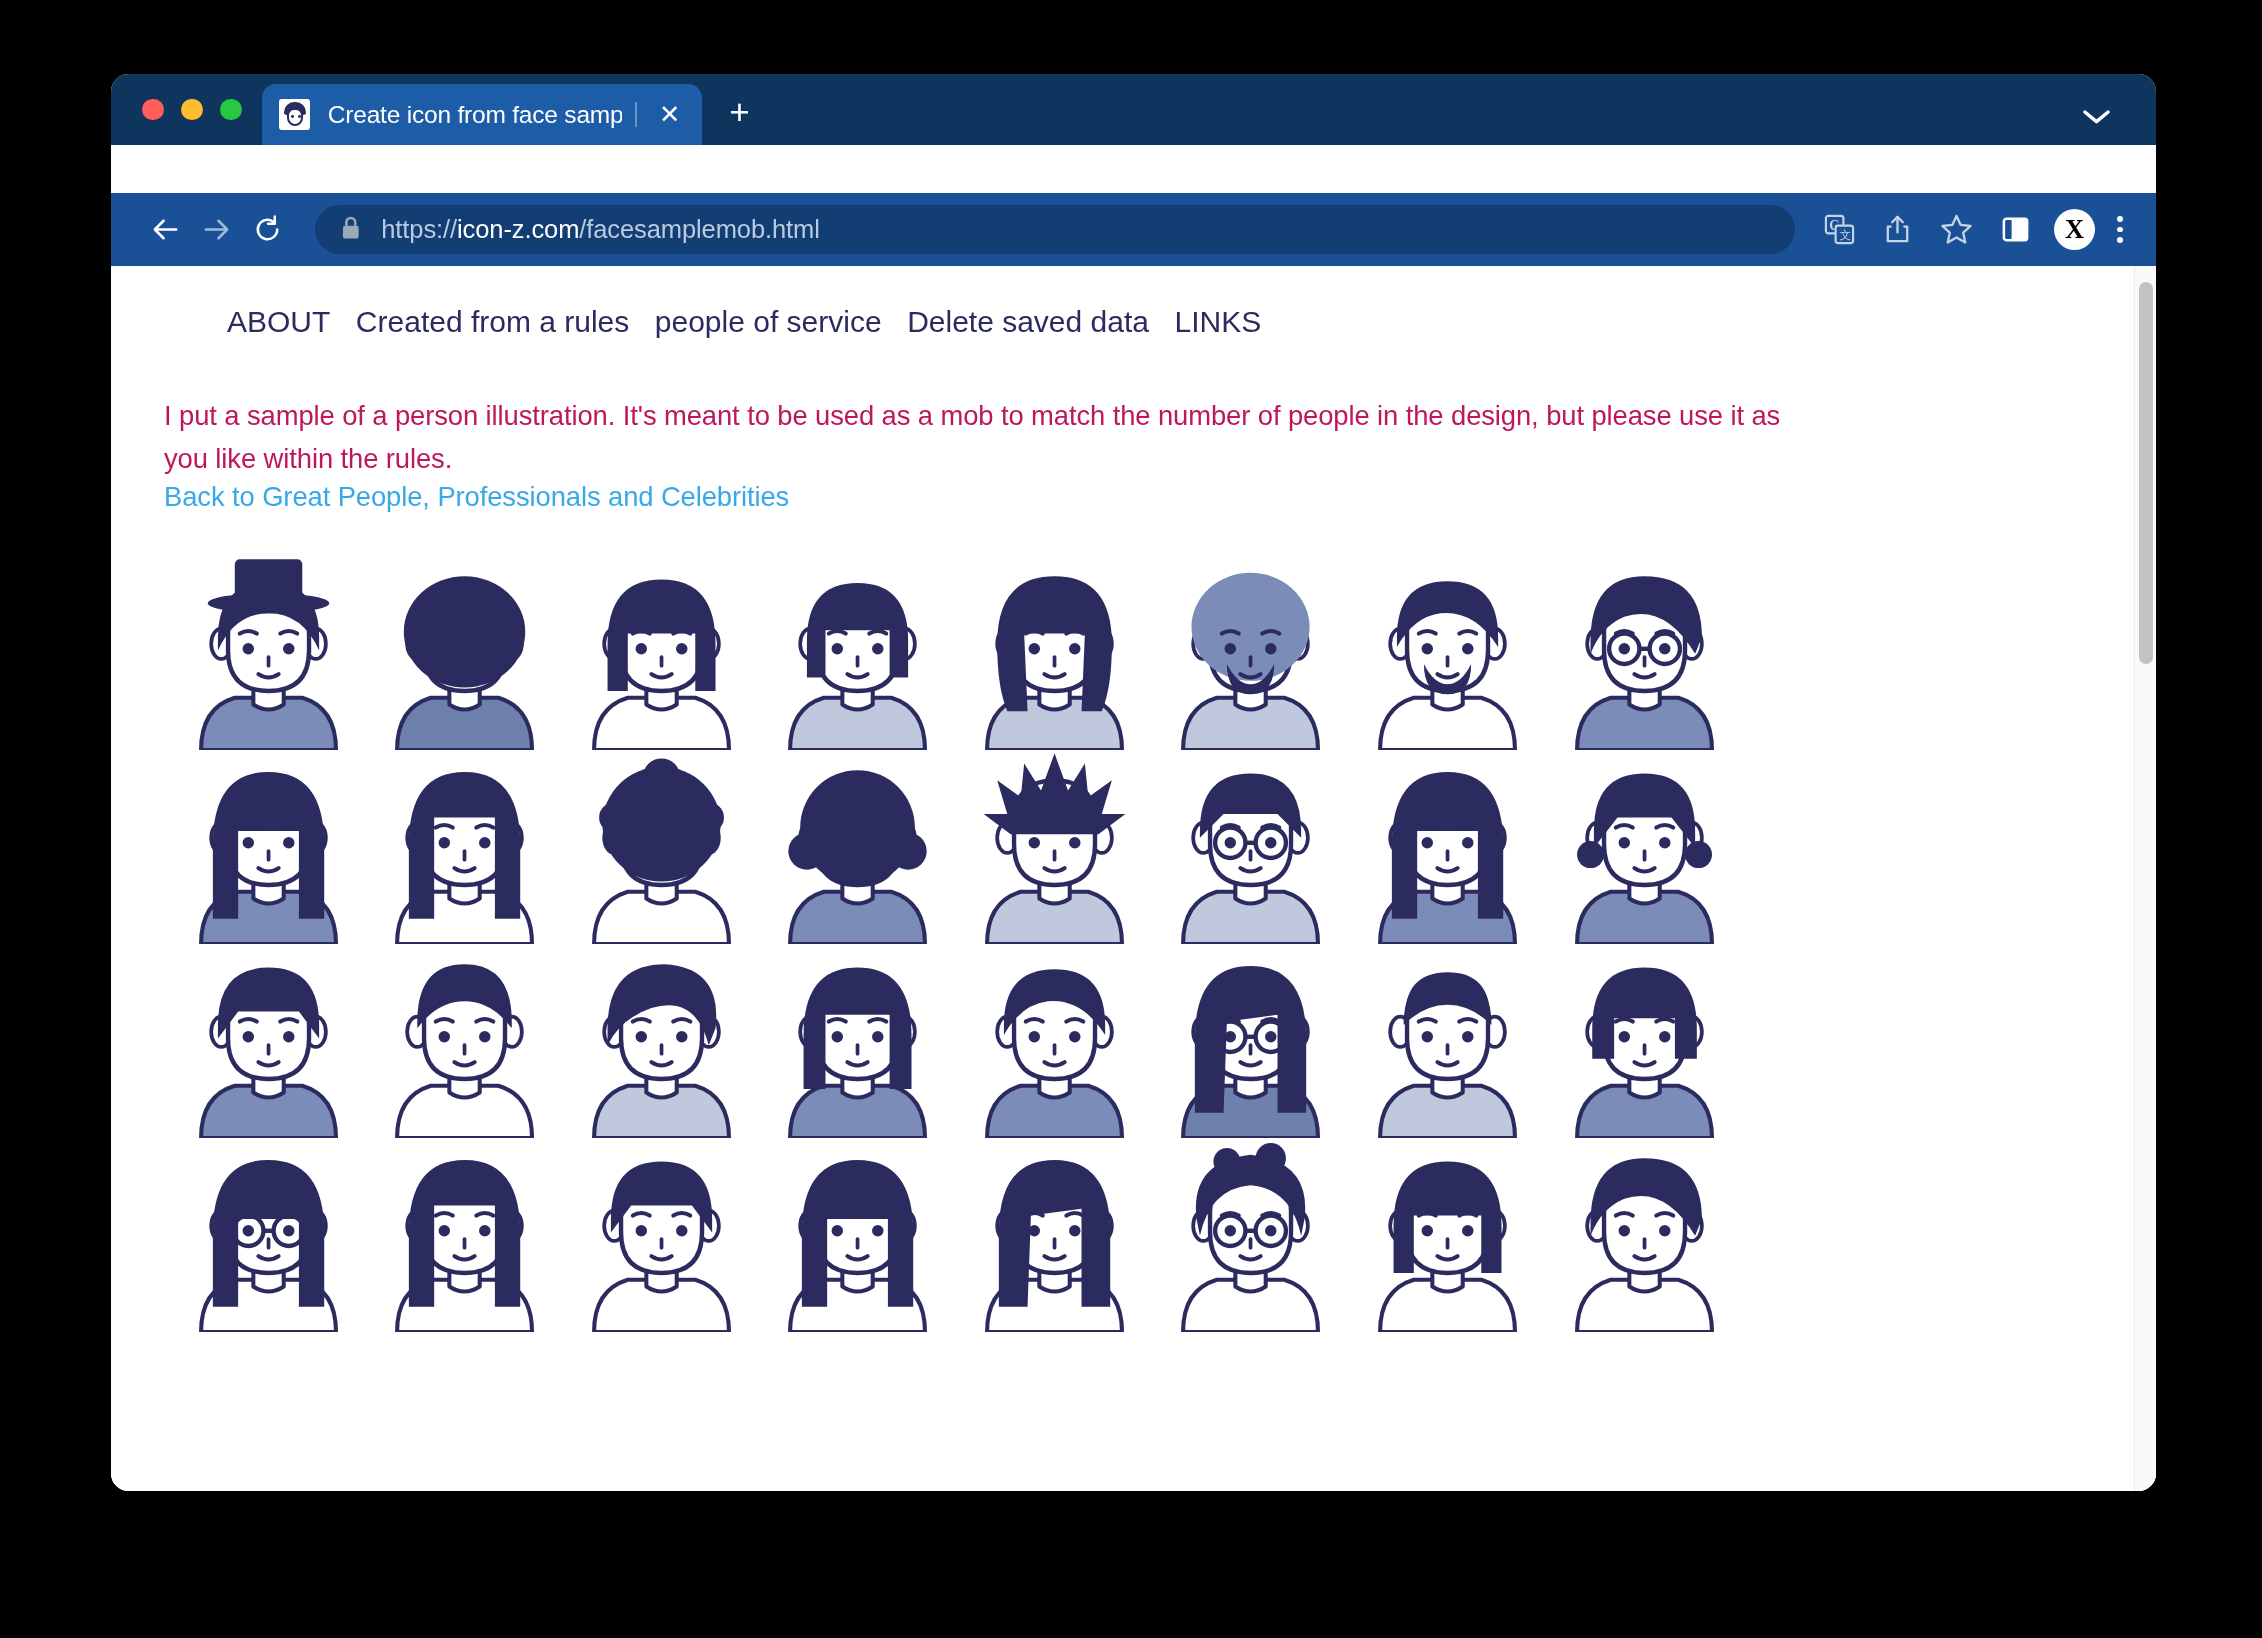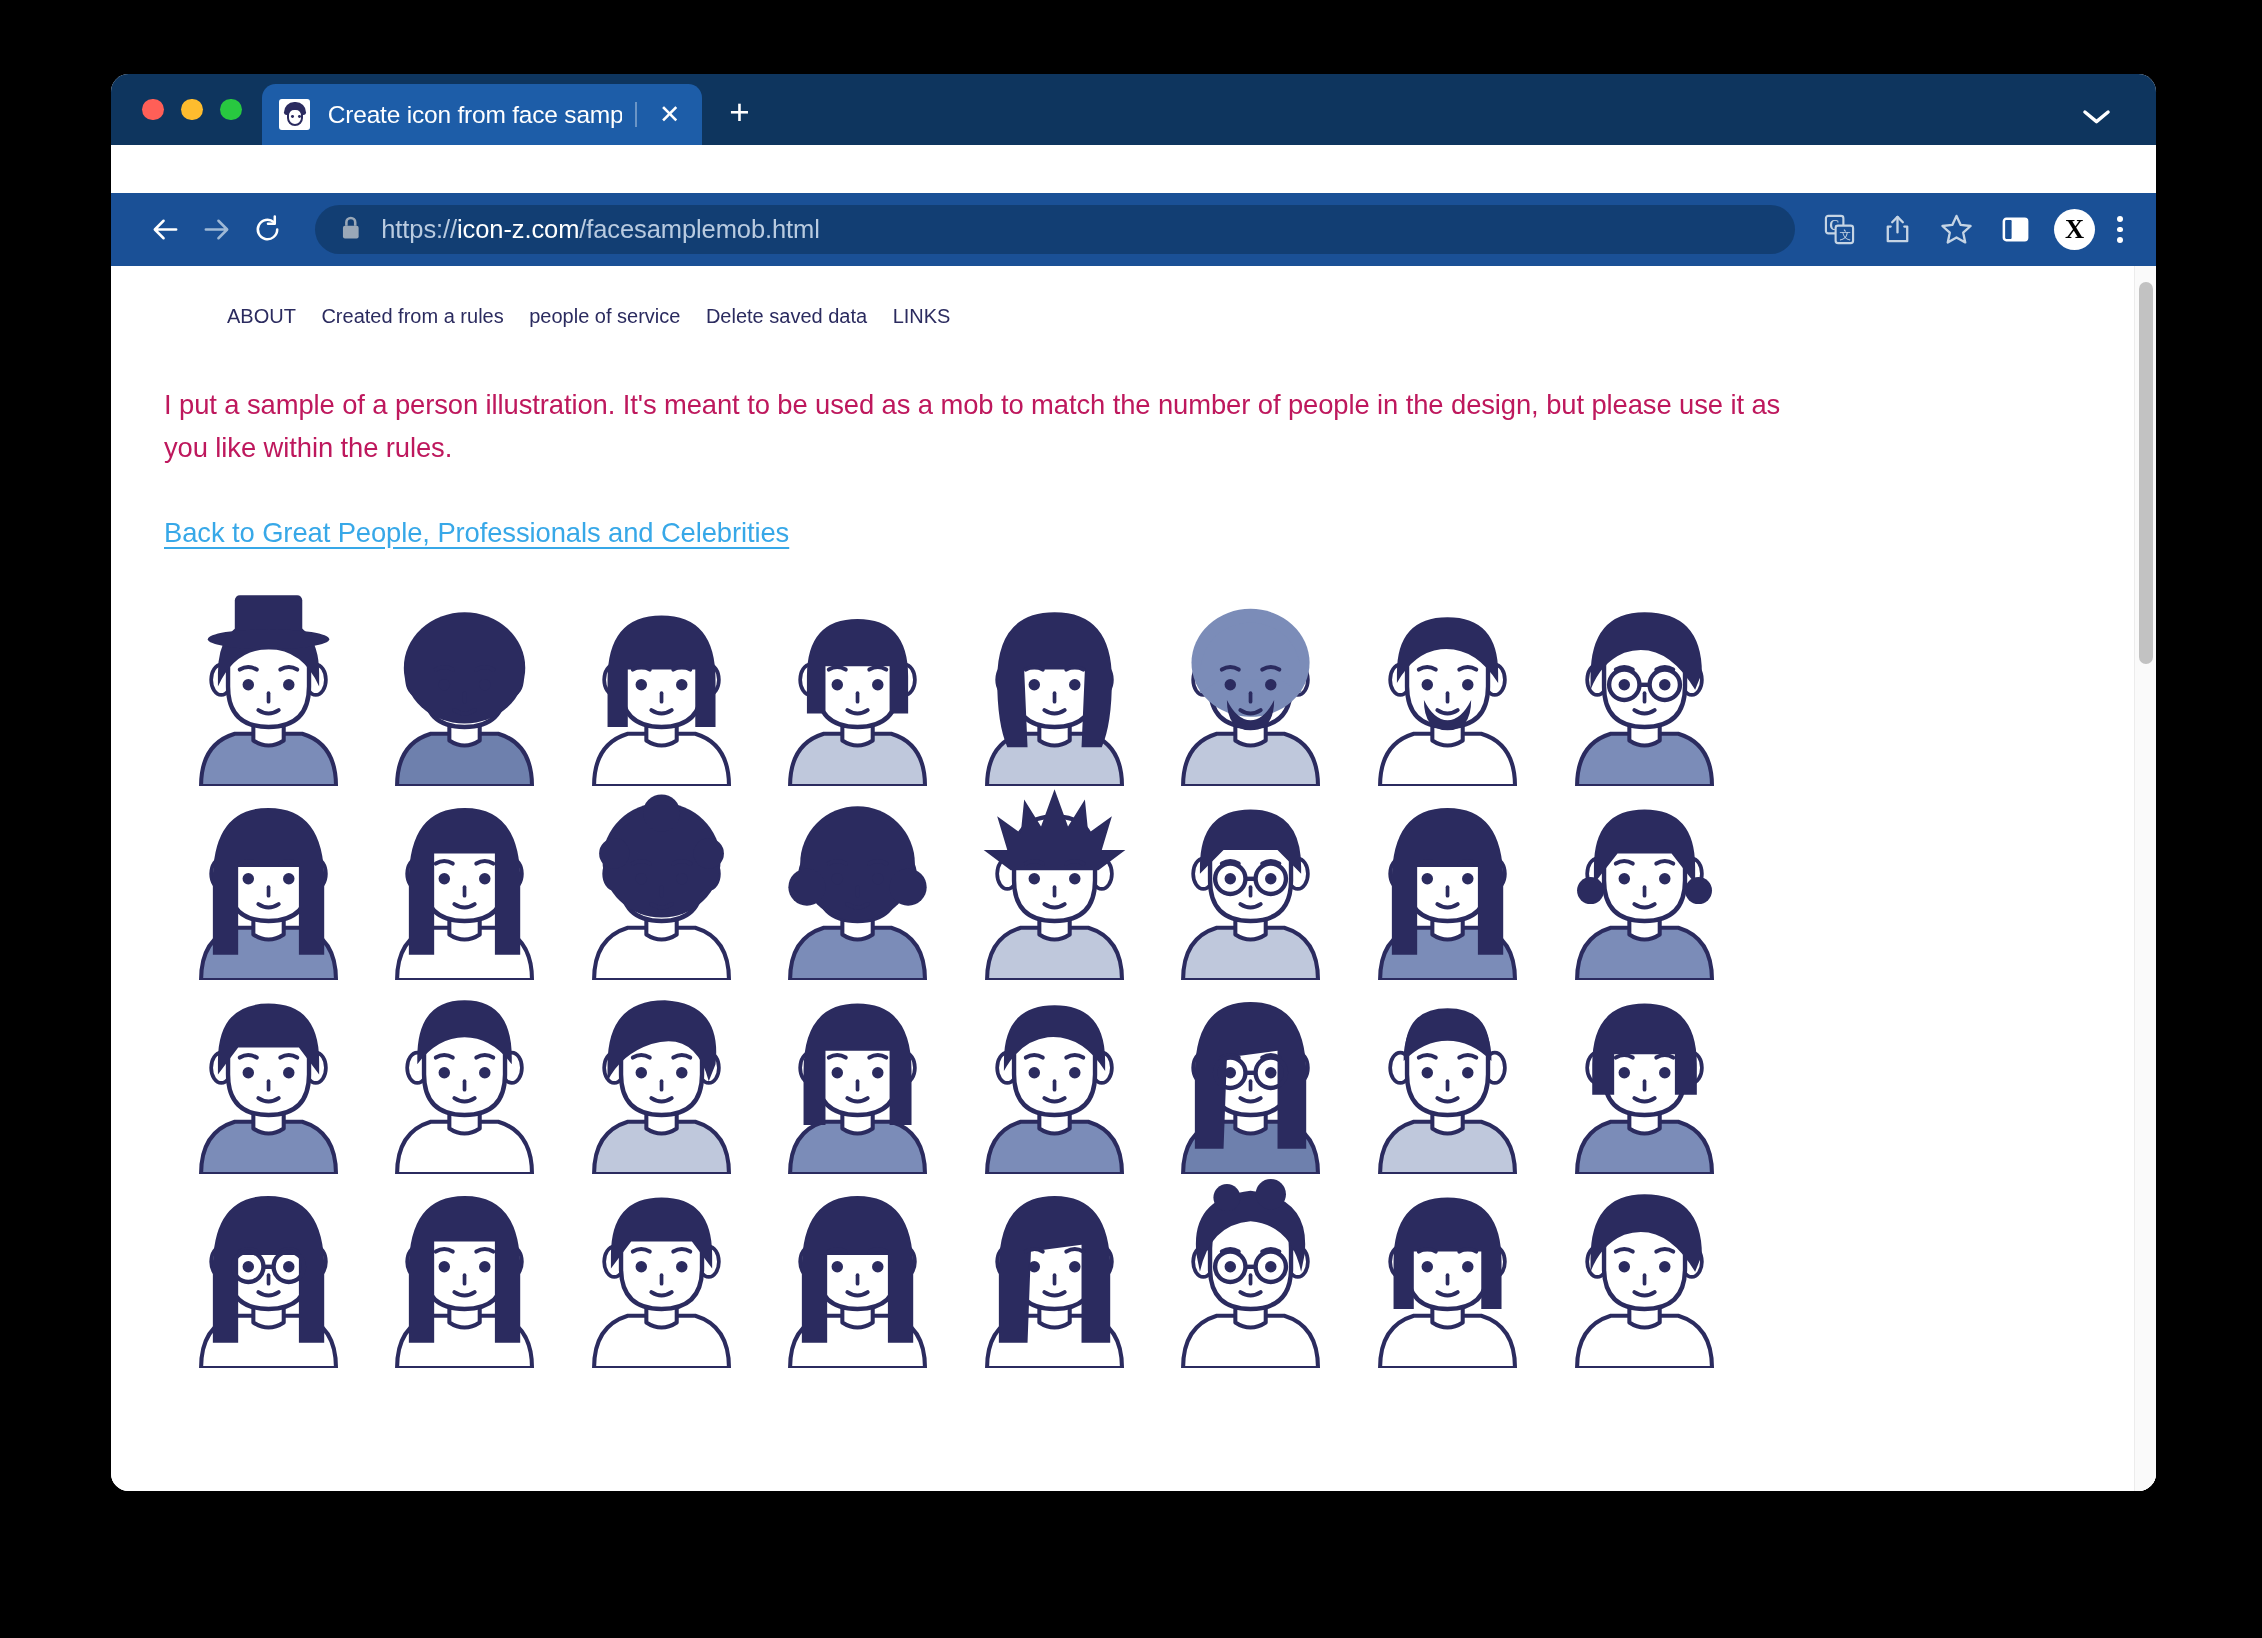--- a/index.html
+++ b/index.html
@@ -268,21 +268,21 @@
   #site-nav {
     display: flex;
     align-items: center;
     gap: 25.5px;
     margin-left: 63px;
     padding-top: 13.7px;
     flex-wrap: nowrap;
   }
   .nav-link {
     color: #2B2B5F;
-    font-size: 20px;
+    font-size: 30px;
     text-decoration: none;
     white-space: nowrap;
     cursor: pointer;
   }
 
   
   #main-content {
     padding: 0 53px;
   }
   #page-heading {
@@ -298,23 +298,21 @@
     font-size: 27.4px;
     line-height: 1.58;
     margin: 55px 0 0 0;
     max-width: 1666px;
     letter-spacing: -0.1px;
   }
   #back-link {
     display: inline-block;
     color: #37A8E8;
     font-size: 27.4px;
-    text-decoration: underline;
     text-underline-offset: 4.9px;
-    margin-top: 47px;
     cursor: pointer;
     letter-spacing: -0.1px;
   }
 
   
   #avatar-grid {
     margin-top: 43px;
     display: grid;
     grid-template-columns: repeat(8, 1fr);
     gap: 0px 23.5px;

